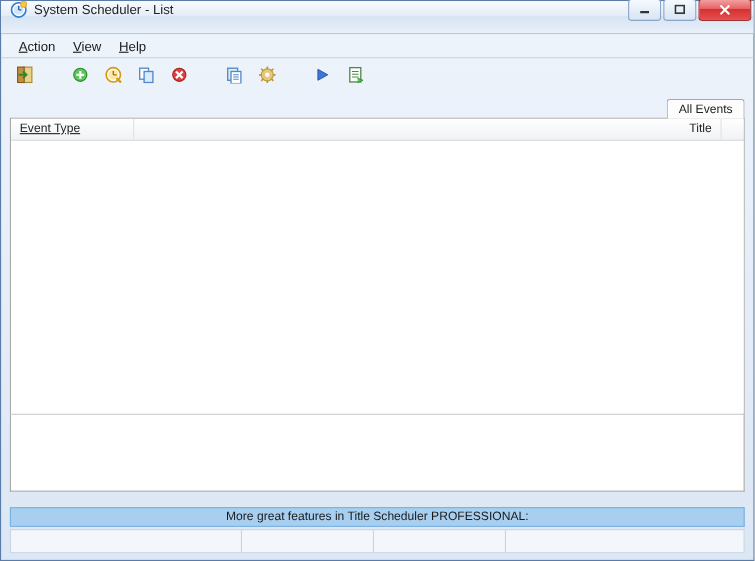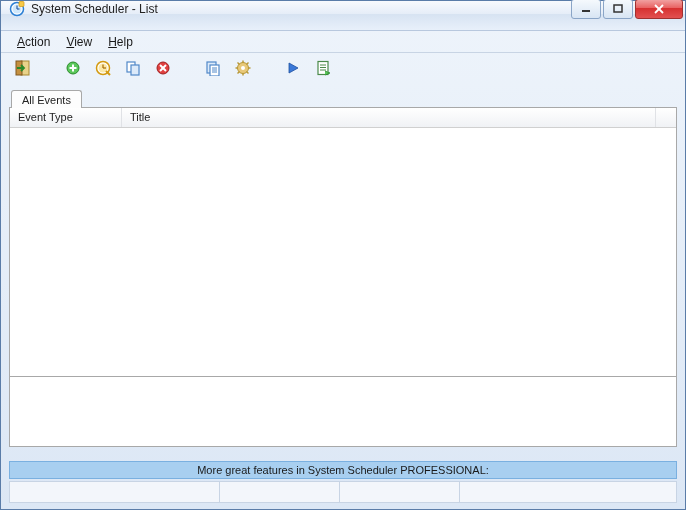--- a/index.html
+++ b/index.html
@@ -83,20 +83,21 @@
   flex: 1;
   margin: 2px 8px 8px 8px;
   display: flex;
   flex-direction: column;
 }
 .tabstrip {
   height: 22px;
   display: flex;
   align-items: flex-end;
   padding-left: 2px;
+  justify-content: flex-end;
 }
 .tab {
   background: #fdfdfd;
   border: 1px solid #a8a8a8;
   border-bottom: none;
   border-radius: 3px 3px 0 0;
   padding: 3px 10px 2px 10px;
   font-size: 11px;
   color: #222;
   position: relative;
@@ -114,22 +115,22 @@
   display: flex;
   background: linear-gradient(to bottom, #ffffff, #f0f2f5);
   border-bottom: 1px solid #d0d0d0;
 }
 .colh {
   border-right: 1px solid #e0e2e6;
   padding: 3px 8px;
   font-size: 11px;
   color: #222;
 }
-.colh.c1 { width: 112px; }
-.colh.c2 { flex: 1; }
+.colh.c1 { width: 112px; text-decoration: underline; }
+.colh.c2 { flex: 1; text-align: right; }
 .colh.c3 { width: 120px; }
 .colh.c4 { width: 120px; }
 .colh.cend { width: 20px; border-right: none; }
 .listbody { flex: 1; background: #fff; }
 .bottompanel {
   height: 70px;
   background: #ffffff;
   border: 1px solid #a8a8a8;
   border-top: none;
   margin-top: 0;
@@ -293,21 +294,21 @@
         <div class="colh c1">Event Type</div>
         <div class="colh c2">Title</div>
         <div class="colh cend"></div>
       </div>
       <div class="listbody"></div>
     </div>
     <div class="bottompanel"></div>
   </div>
 
   <div class="pro-banner">
-    <span>More great features in System Scheduler PROFESSIONAL:</span>
+    <span>More great features in Title Scheduler PROFESSIONAL:</span>
   </div>
 
   <div class="statusbar">
     <div class="status-cell s1"></div>
     <div class="status-cell s2"></div>
     <div class="status-cell s3"></div>
     <div class="status-cell"></div>
   </div>
 
 </div>

